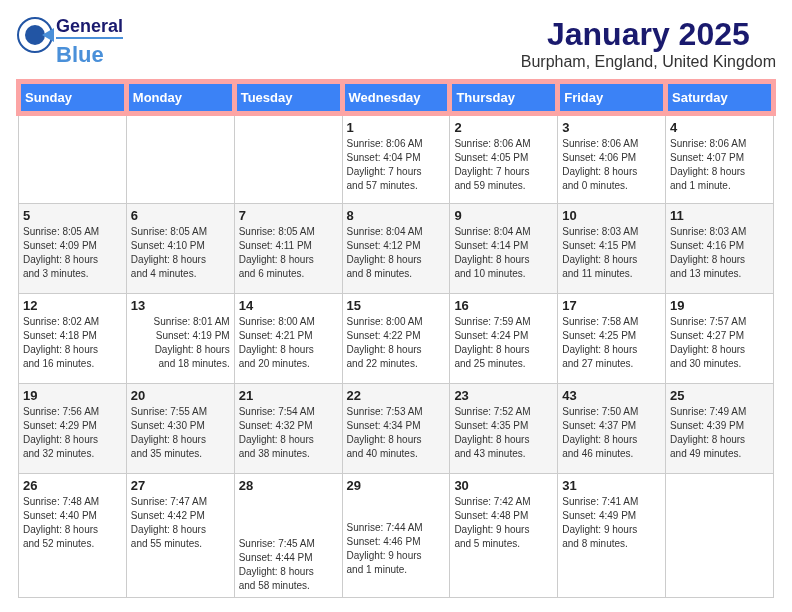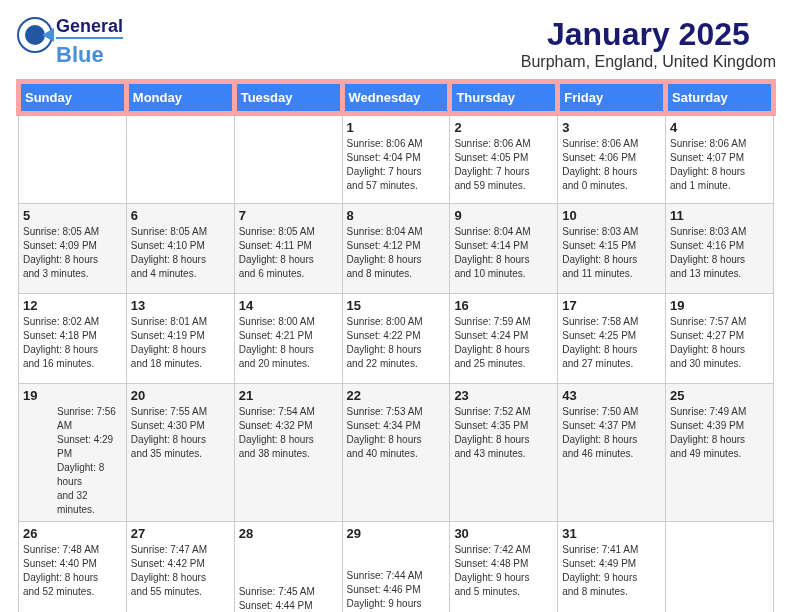--- a/index.html
+++ b/index.html
@@ -199,21 +199,21 @@
       <tr>
         <td>
           <span class="day-number">12</span>
           <div class="day-info" style="white-space: pre-line;">Sunrise: 8:02 AM
 Sunset: 4:18 PM
 Daylight: 8 hours
 and 16 minutes.</div>
         </td>
         <td>
           <span class="day-number">13</span>
-          <div class="day-info" style="white-space: pre-line;">Sunrise: 8:01 AM
+          <div class="day-info" style="white-space: pre-line; text-align: right;">Sunrise: 8:01 AM
 Sunset: 4:19 PM
 Daylight: 8 hours
 and 18 minutes.</div>
         </td>
         <td>
           <span class="day-number">14</span>
           <div class="day-info" style="white-space: pre-line;">Sunrise: 8:00 AM
 Sunset: 4:21 PM
 Daylight: 8 hours
 and 20 minutes.</div>
@@ -243,21 +243,21 @@
           <span class="day-number">19</span>
           <div class="day-info" style="white-space: pre-line;">Sunrise: 7:57 AM
 Sunset: 4:27 PM
 Daylight: 8 hours
 and 30 minutes.</div>
         </td>
       </tr>
       <tr>
         <td>
           <span class="day-number">19</span>
-          <div class="day-info" style="white-space: pre-line; margin-left: 34px;">Sunrise: 7:56 AM
+          <div class="day-info" style="white-space: pre-line;">Sunrise: 7:56 AM
 Sunset: 4:29 PM
 Daylight: 8 hours
 and 32 minutes.</div>
         </td>
         <td>
           <span class="day-number">20</span>
           <div class="day-info" style="white-space: pre-line;">Sunrise: 7:55 AM
 Sunset: 4:30 PM
 Daylight: 8 hours
 and 35 minutes.</div>

